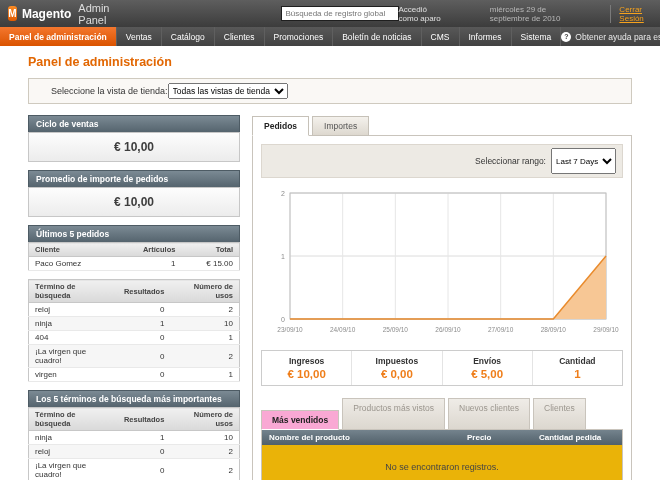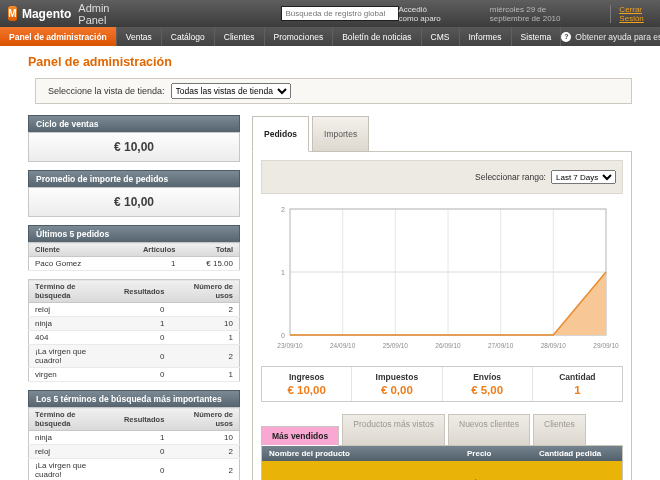--- a/index.html
+++ b/index.html
@@ -22,43 +22,43 @@
   
   .nav{height:19px;background:linear-gradient(#585858,#424242);display:flex;align-items:stretch;font-size:8.5px;}
   .nav a{color:#fff;display:flex;align-items:center;padding:0 9px;border-right:1px solid #5f5f5f;cursor:pointer;white-space:nowrap;}
   .nav a.active{background:linear-gradient(#f4772e,#da5300);font-weight:bold;}
   .nav-help{margin-left:auto;display:flex;align-items:center;gap:4px;color:#e9e9e9;padding-right:10px;font-size:8.5px;cursor:pointer;white-space:nowrap;}
   .help-icon{width:10px;height:10px;border-radius:50%;background:#fff;color:#444;font-size:7px;font-weight:bold;display:flex;align-items:center;justify-content:center;}
 
   
   .content{padding:9px 28px 0;}
   .page-title{color:#e26703;font-size:12.5px;font-weight:bold;margin-bottom:9px;}
-  .store-switcher{border:1px solid #cfcabf;background:#faf8f5;padding:4px 12px;font-size:9px;color:#333;display:flex;align-items:center;gap:6px;margin-bottom:11px;margin-left:7px;}
+  .store-switcher{border:1px solid #cfcabf;background:#faf8f5;padding:4px 22px;font-size:9px;color:#333;display:flex;align-items:center;gap:0;margin-bottom:11px;}
   .store-switcher select{font-size:8.5px;height:16px;}
   .dashboard{display:flex;gap:12px;align-items:flex-start;padding-bottom:10px;}
   .col-left{width:212px;flex:none;display:flex;flex-direction:column;gap:8px;}
   .col-main{flex:1;min-width:0;}
 
   
   .widget-head{background:linear-gradient(#7b8a94,#55646e);color:#fff;font-size:8.5px;font-weight:bold;padding:3px 7px;border:1px solid #4d5b64;border-bottom:none;}
   .widget-value{border:1px solid #c7c7c7;background:linear-gradient(#fdfdfd,#ececec);text-align:center;font-size:12px;font-weight:bold;color:#3d3d3d;padding:7px 0;}
   .widget table{width:100%;border-collapse:collapse;border:1px solid #c7c7c7;}
   .widget th{background:linear-gradient(#f0f0f0,#d9d9d9);font-size:7.5px;color:#444;text-align:left;padding:2px 6px;border-bottom:1px solid #c7c7c7;font-weight:bold;}
   .widget td{font-size:8px;color:#333;padding:2px 6px;border-bottom:1px solid #e9e9e9;background:#fff;}
   .widget tbody tr:nth-child(even) td{background:#f6f6f6;}
   .widget th.num,.widget td.num{text-align:right;}
   .widget tbody tr{cursor:pointer;}
 
   
   .tabs{display:flex;gap:3px;}
-  .tab{font-size:8.5px;padding:12px 11px;border:1px solid #c6c1b8;background:linear-gradient(#f4f1ec,#ddd8cf);color:#555;cursor:pointer;position:relative;top:1px;}
+  .tab{font-size:8.5px;padding:4px 11px;border:1px solid #c6c1b8;background:linear-gradient(#f4f1ec,#ddd8cf);color:#555;cursor:pointer;position:relative;top:1px;}
   .tab.active{background:#fff;font-weight:bold;color:#222;border-bottom-color:#fff;}
   .panel{border:1px solid #c9c4bc;background:#fff;padding:8px;}
-  .chart-toolbar{background:#edeae4;border:1px solid #dcd7cf;padding:9px 6px;display:flex;justify-content:flex-end;align-items:center;gap:5px;font-size:8.5px;color:#333;margin-bottom:7px;}
-  .chart-toolbar select{font-size:8px;height:14px;}
+  .chart-toolbar{background:#edeae4;border:1px solid #dcd7cf;padding:3px 6px;display:flex;justify-content:flex-end;align-items:center;gap:5px;font-size:8.5px;color:#333;margin-bottom:7px;}
+  .chart-toolbar select{font-size:8px;height:26px;}
   .chart{display:block;margin:0 auto;}
   .totals{display:flex;border:1px solid #ccc;margin-top:7px;align-items:flex-end;}
   .total{flex:1;text-align:center;padding:5px 0;}
   .total + .total{border-left:1px solid #e4e4e4;}
   .total .lbl{font-size:8.5px;font-weight:bold;color:#333;}
   .total .val{font-size:11.5px;font-weight:bold;color:#ef7e1a;margin-top:2px;}
   .bottom-tabs{display:flex;gap:3px;margin-top:11px;}
   .btab{font-size:8.5px;padding:4px 10px;border:1px solid #c9c4bc;background:linear-gradient(#efece7,#dcd7cf);color:#9b968e;cursor:pointer;position:relative;top:1px;white-space:nowrap;}
   .btab.active{background:#f9a8d4;color:#222;font-weight:bold;border-bottom-color:#fff;margin-top:12px;}
   .products{border:1px solid #c9c4bc;}

